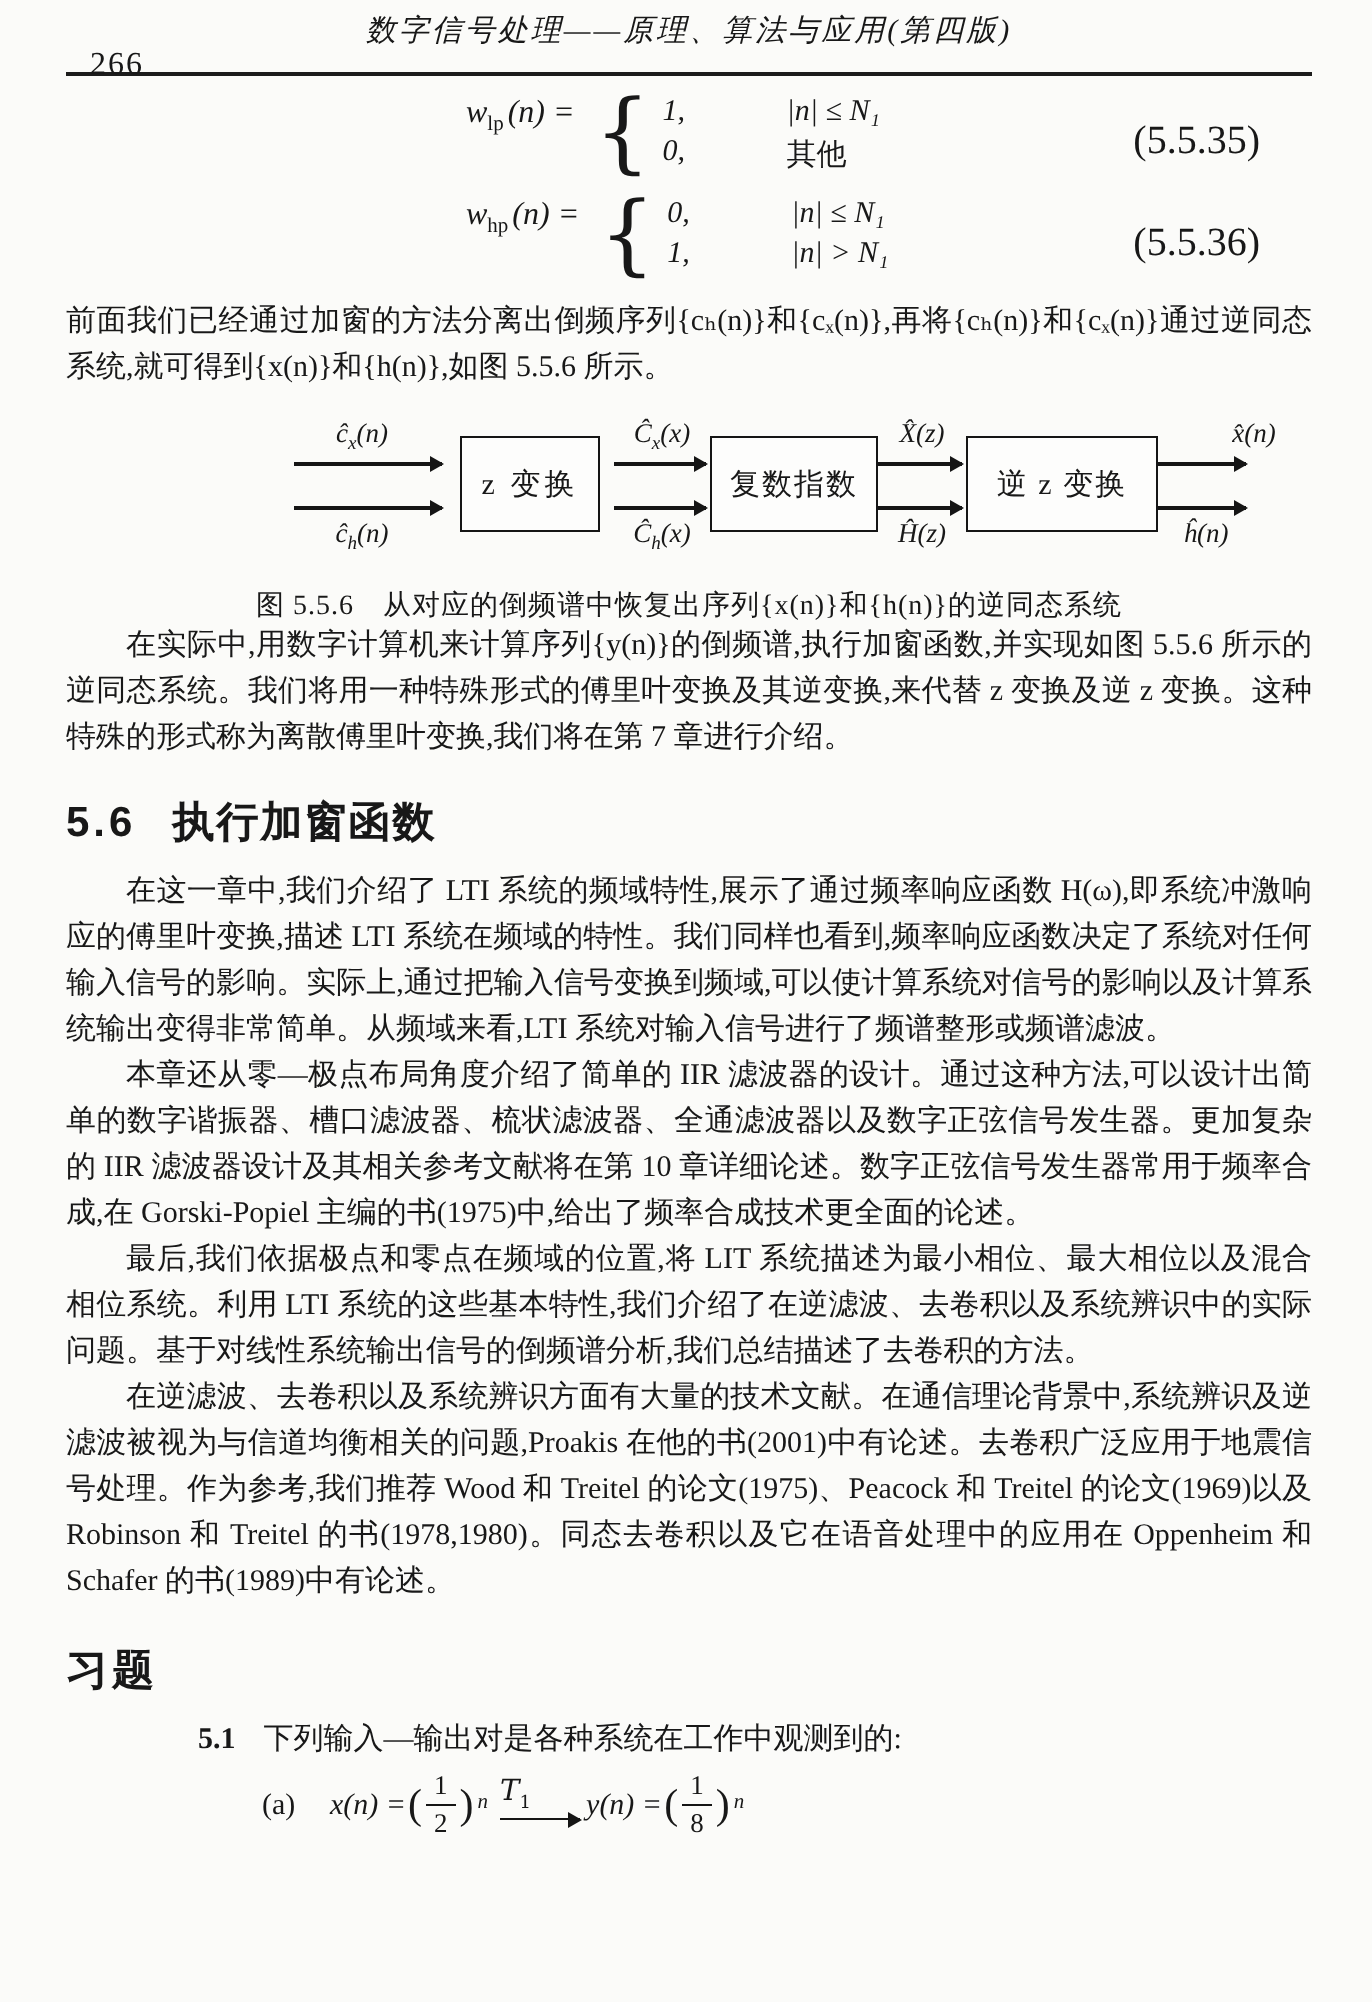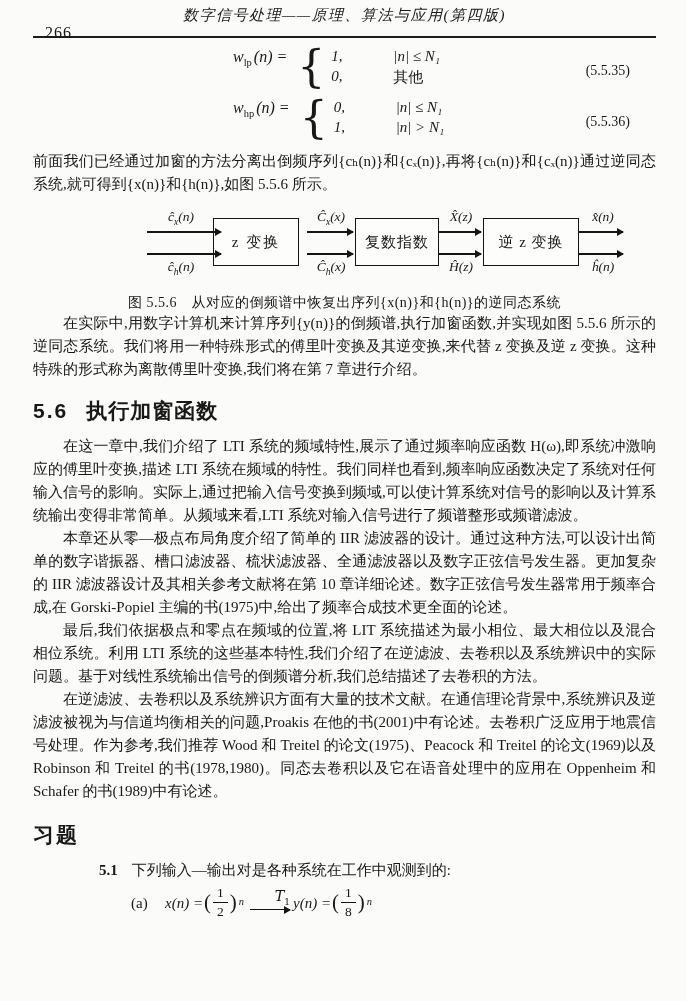--- a/index.html
+++ b/index.html
@@ -20,32 +20,32 @@
   .eqs{margin-top:10px;}
   .eq{position:relative;display:flex;min-height:45px;margin:2px 0 6px;padding-left:200px;}
   .lhs{font-size:16px;font-style:italic;}
   .lhs sub{font-size:10.5px;font-style:normal;}
   .lhs .rest{font-style:italic;margin-left:2px;}
   .brace{font-size:44px;font-weight:300;line-height:0.85;margin:0 6px 0 10px;font-family:"DejaVu Serif",serif;}
   .ccol{display:flex;flex-direction:column;row-gap:3px;}
   .crow{display:flex;}
   .cval{width:62px;font-style:italic;}
   .ccond{font-style:italic;}
-  .eqnum{position:absolute;right:26px;top:50%;transform:translateY(-50%);font-size:14px;font-style:normal;}
+  .eqnum{position:absolute;right:26px;top:50%;transform:translateY(-50%);font-size:20px;font-style:normal;}
 
   
   p.bodytext{margin:0;text-align:justify;line-height:23px;}
   .indent{text-indent:2em;}
   .pgap{margin-top:4px;}
 
   
   .fig{position:relative;width:478px;height:72px;margin:14px 0 0 112px;}
   .fbox{position:absolute;top:8px;height:48px;border:1.5px solid #151515;background:#fdfdfc;
         display:flex;align-items:center;justify-content:center;font-size:15px;letter-spacing:2px;box-sizing:border-box;}
-  .fbox.b1{left:68px;width:86px;}
+  .fbox.b1{left:85px;width:70px;}
   .fbox.b2{left:210px;width:84px;letter-spacing:1px;}
   .fbox.b3{left:338px;width:96px;letter-spacing:1px;}
   .arrow{position:absolute;height:1.6px;background:#151515;}
   .arrow::after{content:"";position:absolute;right:-1px;top:-3.2px;width:0;height:0;
     border-left:7px solid #151515;border-top:4px solid transparent;border-bottom:4px solid transparent;}
   .flabel{position:absolute;transform:translateX(-50%);white-space:nowrap;
           font-style:italic;font-size:13.5px;line-height:15px;}
   .flabel sub{font-size:9.5px;}
   .caption{text-align:center;margin-top:12px;font-size:14px;letter-spacing:0.5px;}
 
@@ -60,21 +60,21 @@
   .problem{margin:8px 0 0 66px;line-height:26px;}
   .pnum{font-weight:700;margin-right:14px;font-family:"Liberation Serif",serif;}
   .pline{display:flex;align-items:center;height:39px;margin-left:32px;font-size:15px;}
   .plabel{width:34px;font-style:normal;}
   .mi{font-style:italic;}
   .paren{font-size:21px;font-weight:400;margin:0 1px;position:relative;top:-1px;}
   .frac{display:inline-flex;flex-direction:column;align-items:center;font-size:13.5px;margin:0 1px;}
   .fnum{padding:0 4px;border-bottom:1.3px solid #151515;line-height:1.3;}
   .fden{padding:0 4px;line-height:1.3;}
   sup.exp{font-size:10.5px;font-style:italic;position:relative;top:-1px;margin-left:1px;}
-  .trans{display:inline-flex;flex-direction:column;align-items:flex-end;margin:0 3px 0 6px;position:relative;top:-3px;}
+  .trans{display:inline-flex;flex-direction:column;align-items:flex-start;margin:0 3px 0 6px;position:relative;top:-3px;}
   .tname{font-size:14.5px;font-style:italic;font-family:"DejaVu Serif",serif;line-height:1.05;}
   .tname sub{font-size:9px;font-style:normal;}
   .arr{position:relative;width:40px;height:1.6px;background:#151515;display:inline-block;margin-top:2px;}
   .arr::after{content:"";position:absolute;right:-1px;top:-3.2px;width:0;height:0;
     border-left:7px solid #151515;border-top:4px solid transparent;border-bottom:4px solid transparent;}
 </style>
 </head>
 <body>
 
 <div class="content">
@@ -136,21 +136,21 @@
     <div class="arrow" style="left:294px;width:42px;top:43px"></div>
     <div class="arrow" style="left:434px;width:44px;top:21px"></div>
     <div class="arrow" style="left:434px;width:44px;top:43px"></div>
 
     <span class="flabel" style="left:36px;top:-1px"><span>ĉ</span><sub>x</sub><span>(n)</span></span>
     <span class="flabel" style="left:36px;top:49px"><span>ĉ</span><sub>h</sub><span>(n)</span></span>
     <span class="flabel" style="left:186px;top:-1px"><span>Ĉ</span><sub>x</sub><span>(x)</span></span>
     <span class="flabel" style="left:186px;top:49px"><span>Ĉ</span><sub>h</sub><span>(x)</span></span>
     <span class="flabel" style="left:316px;top:-1px"><span>X̂</span><sub></sub><span>(z)</span></span>
     <span class="flabel" style="left:316px;top:49px"><span>Ĥ</span><sub></sub><span>(z)</span></span>
-    <span class="flabel" style="left:458px;top:-1px"><span>x̂</span><sub></sub><span>(n)</span></span>
+    <span class="flabel" style="left:482px;top:-1px"><span>x̂</span><sub></sub><span>(n)</span></span>
     <span class="flabel" style="left:458px;top:49px"><span>ĥ</span><sub></sub><span>(n)</span></span>
   </div>
   <div class="caption">图 5.5.6　从对应的倒频谱中恢复出序列{x(n)}和{h(n)}的逆同态系统</div>
 
   <p class="bodytext indent pgap">在实际中,用数字计算机来计算序列{y(n)}的倒频谱,执行加窗函数,并实现如图 5.5.6 所示的逆同态系统。我们将用一种特殊形式的傅里叶变换及其逆变换,来代替 z 变换及逆 z 变换。这种特殊的形式称为离散傅里叶变换,我们将在第 7 章进行介绍。</p>
 
   <h2 class="sechead"><span class="num">5.6</span><span>执行加窗函数</span></h2>
 
   <p class="bodytext indent">在这一章中,我们介绍了 LTI 系统的频域特性,展示了通过频率响应函数 H(ω),即系统冲激响应的傅里叶变换,描述 LTI 系统在频域的特性。我们同样也看到,频率响应函数决定了系统对任何输入信号的影响。实际上,通过把输入信号变换到频域,可以使计算系统对信号的影响以及计算系统输出变得非常简单。从频域来看,LTI 系统对输入信号进行了频谱整形或频谱滤波。</p>
   <p class="bodytext indent">本章还从零—极点布局角度介绍了简单的 IIR 滤波器的设计。通过这种方法,可以设计出简单的数字谐振器、槽口滤波器、梳状滤波器、全通滤波器以及数字正弦信号发生器。更加复杂的 IIR 滤波器设计及其相关参考文献将在第 10 章详细论述。数字正弦信号发生器常用于频率合成,在 Gorski-Popiel 主编的书(1975)中,给出了频率合成技术更全面的论述。</p>

